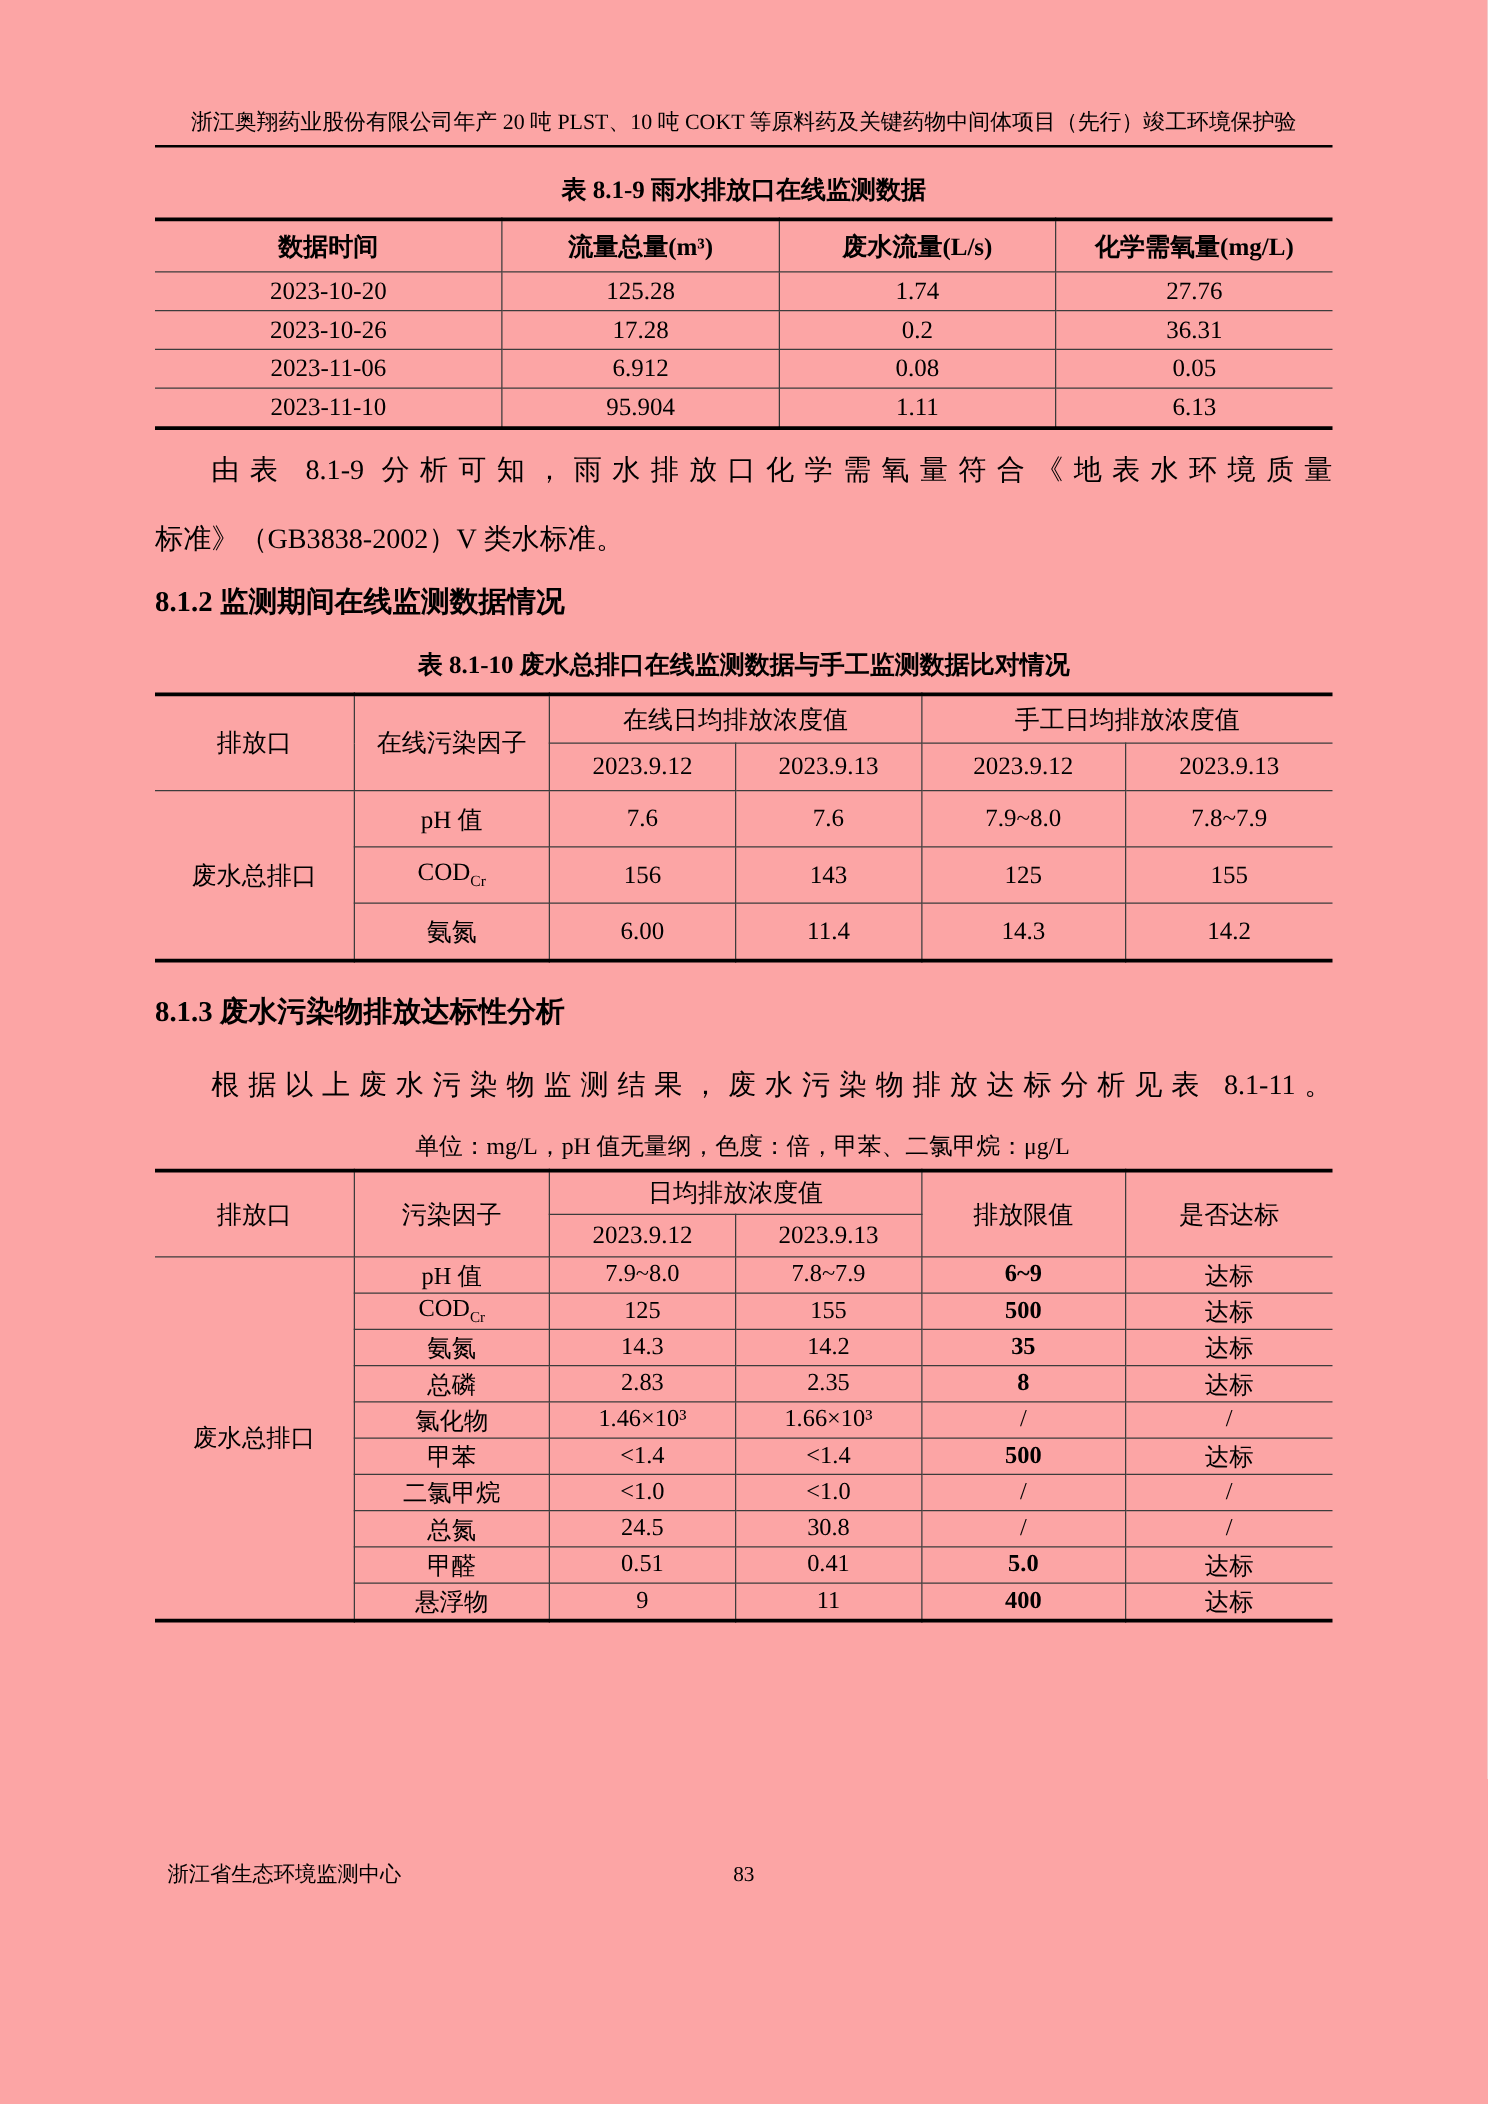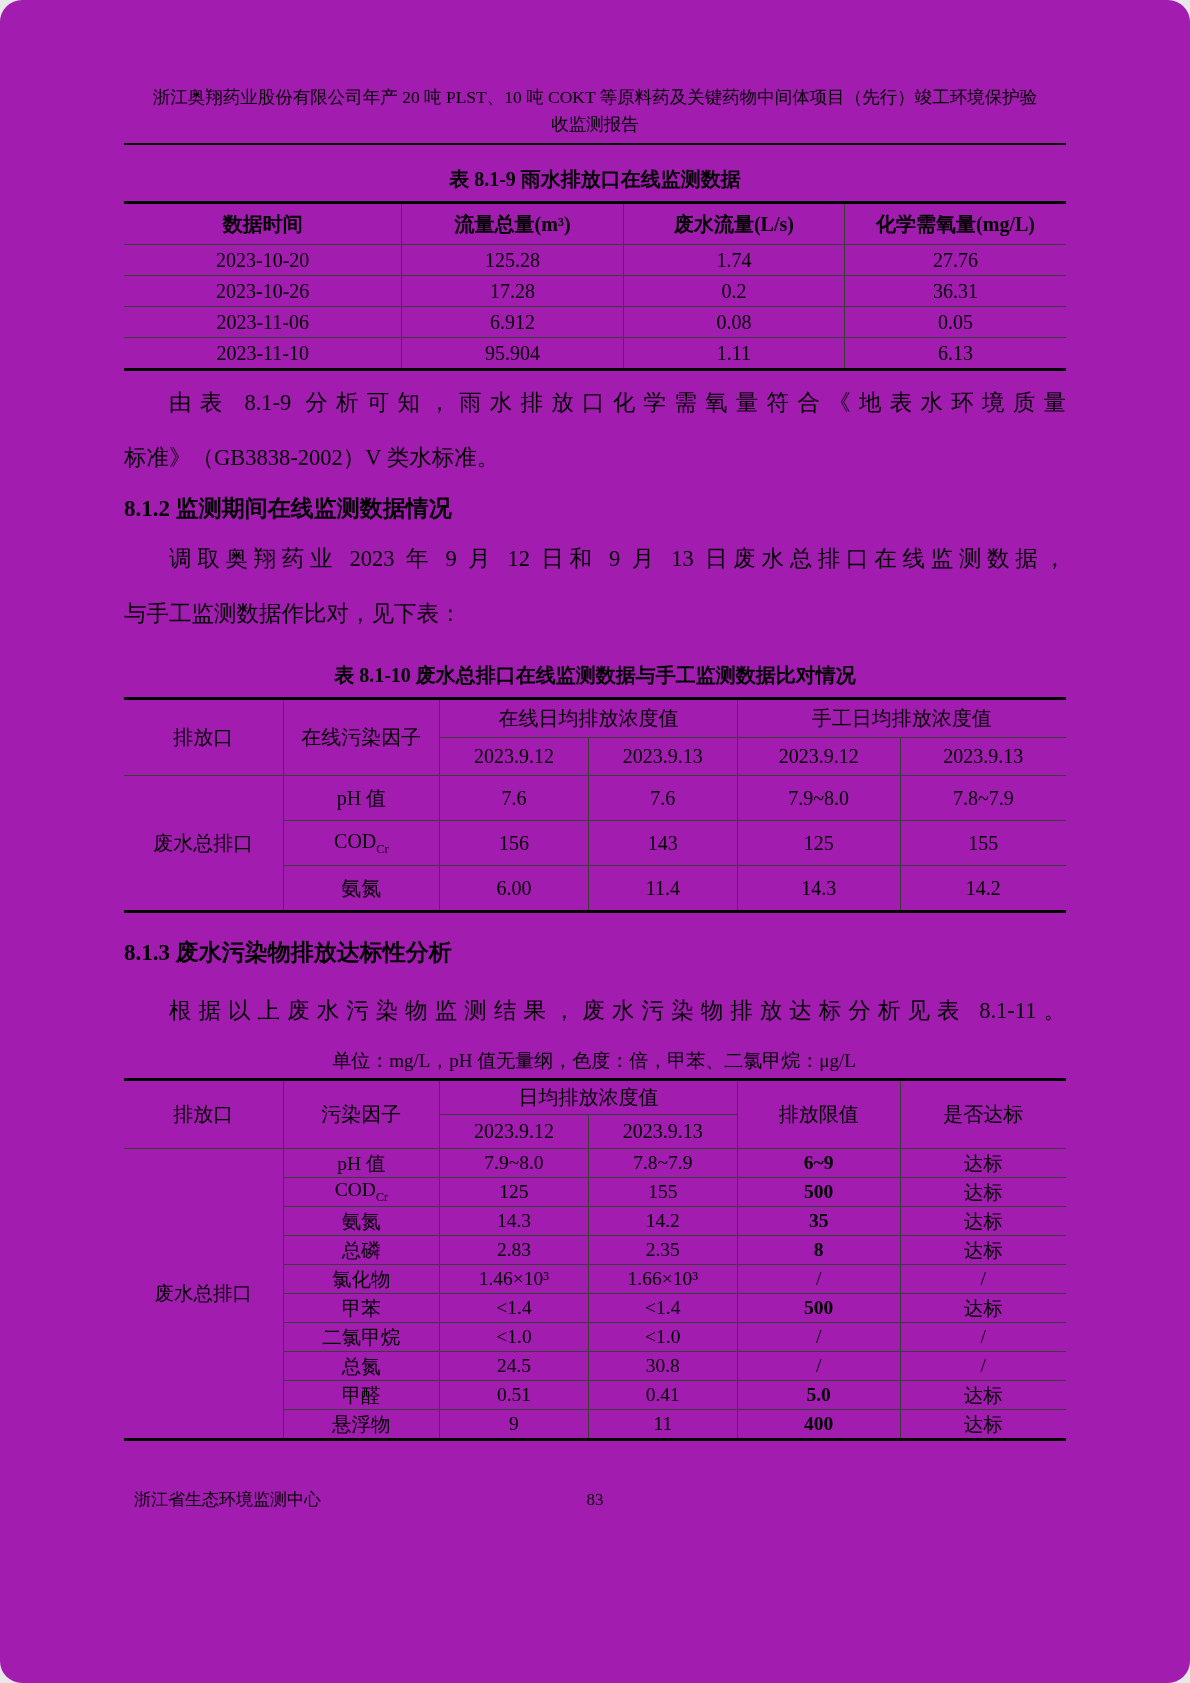--- a/index.html
+++ b/index.html
@@ -1,24 +1,23 @@
 <!DOCTYPE html>
 <html><head>
 <meta charset="utf-8">
 <style>
   html,body{margin:0;padding:0;background:#e8e8e8;}
   .page{
     position:relative;
     width:1190px;height:1683px;
     margin:0 auto;
-    background:#a21caf;
+    background:#fca5a5;
     color:#000;
     font-family:"Liberation Serif","DejaVu Serif",serif;
     overflow:hidden;
-    border-radius:22px;
   }
   .content{position:absolute;left:124px;top:84px;width:942px;}
 
   .doc-header{font-size:17.5px;line-height:27px;text-align:center;}
   .header-rule{height:0;border-top:2.5px solid #000;margin-top:5px;}
 
   .table-caption{font-size:20px;font-weight:bold;text-align:center;margin-top:20px;margin-bottom:8px;line-height:28px;}
 
   .t{width:100%;table-layout:fixed;border-collapse:collapse;
      border-top:3px solid #000;border-bottom:3px solid #000;
@@ -50,21 +49,20 @@
   .footer-org{position:absolute;left:10px;top:0;}
 </style>
 </head>
 <body>
 
 <div class="page">
   <div class="content">
 
     <div class="doc-header">
       <div class="hline">浙江奥翔药业股份有限公司年产 20 吨 PLST、10 吨 COKT 等原料药及关键药物中间体项目（先行）竣工环境保护验</div>
-      <div class="hline">收监测报告</div>
     </div>
     <div class="header-rule"></div>
 
     <div class="table-caption">表 8.1-9  雨水排放口在线监测数据</div>
     <table class="t t1">
       <colgroup>
           <col style="width:29.5%">
           <col style="width:23.5%">
           <col style="width:23.5%">
           <col style="width:23.5%">
@@ -104,24 +102,20 @@
           </tr>
         </tbody>
     </table>
 
     <div class="para">
       <div class="pline jline indent">由表 8.1-9 分析可知，雨水排放口化学需氧量符合《地表水环境质量</div>
       <div class="pline">标准》（GB3838-2002）V 类水标准。</div>
     </div>
 
     <h2 class="sec-heading">8.1.2 监测期间在线监测数据情况</h2>
-    <div class="para p2">
-      <div class="pline jline indent">调取奥翔药业 2023 年 9 月 12 日和 9 月 13 日废水总排口在线监测数据，</div>
-      <div class="pline">与手工监测数据作比对，见下表：</div>
-    </div>
 
     <div class="table-caption">表 8.1-10  废水总排口在线监测数据与手工监测数据比对情况</div>
     <table class="t t2">
       <colgroup>
           <col style="width:16.9%">
           <col style="width:16.6%">
           <col style="width:15.8%">
           <col style="width:15.8%">
           <col style="width:17.3%">
           <col style="width:17.6%">

